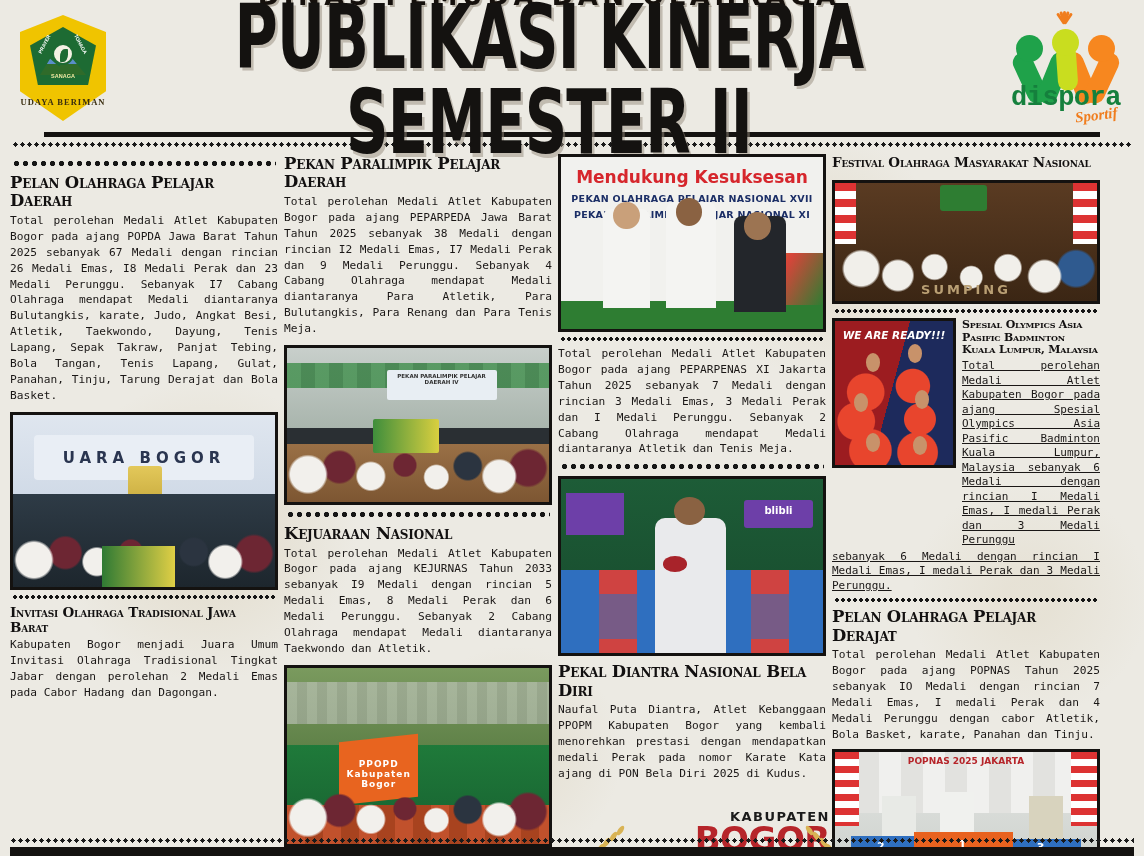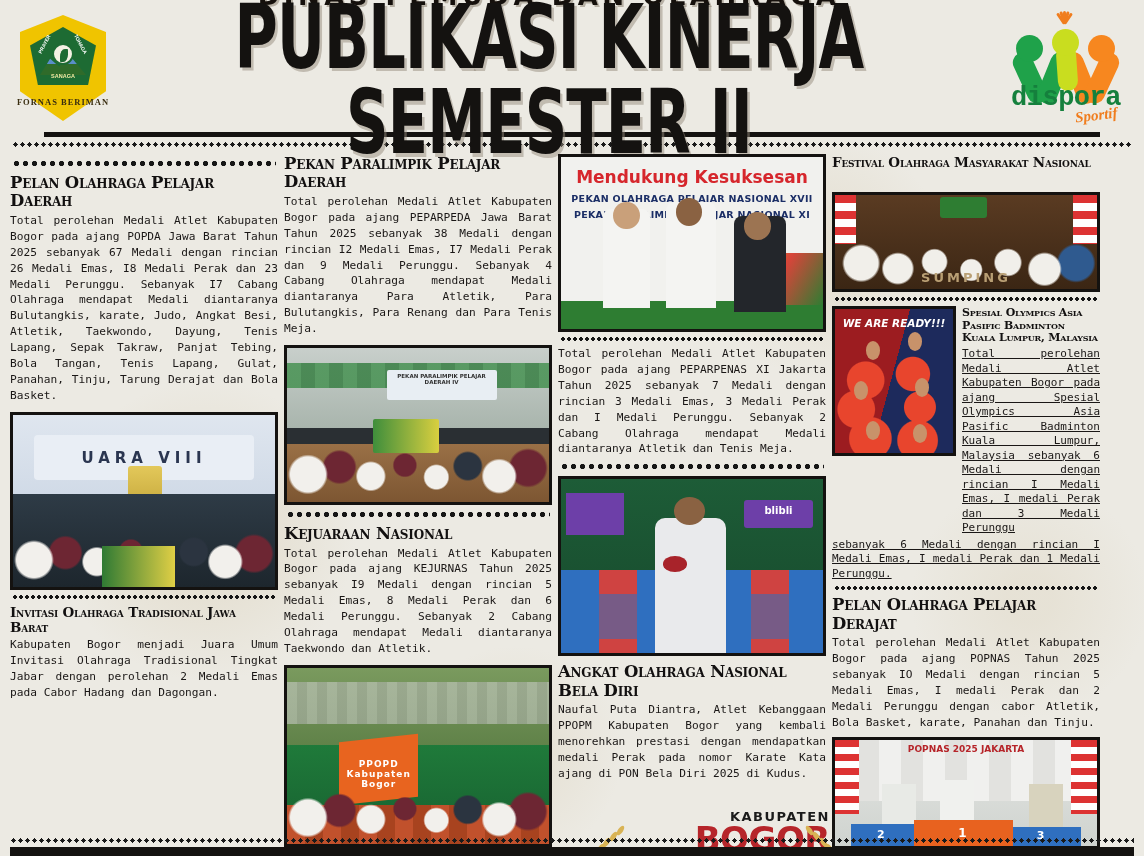--- a/index.html
+++ b/index.html
@@ -227,21 +227,21 @@
 <div class="header">
 
   <div class="crest">
     <div class="shield"></div>
     <div class="inner"></div>
     <div class="mtn"></div>
     <div class="circ"></div>
     <div class="lbl-l">PRAYER</div>
     <div class="lbl-r">TOHAGA</div>
     <div class="sanaga">SANAGA</div>
-    <div class="motto">FORNAS BERIMAN</div>
+    <div class="motto">UDAYA BERIMAN</div>
   </div>
 
   <div class="titleblock">
     <div class="t-sub">DINAS PEMUDA DAN OLAHRAGA</div>
     <div class="t-main">PUBLIKASI KINERJA SEMESTER II</div>
   </div>
 
   <div class="dispora">
     <div class="ray" style="transform:rotate(-34deg)"></div>
     <div class="ray" style="transform:rotate(-17deg)"></div>
@@ -272,21 +272,21 @@
     <div class="sep"></div>
 
     <div>
       <div class="heading">Pelan Olahraga Pelajar Daerah</div>
       <div class="body">Total perolehan Medali Atlet Kabupaten Bogor pada ajang POPDA Jawa Barat Tahun 2025 sebanyak 67 Medali dengan rincian 26 Medali Emas, I8 Medali Perak dan 23 Medali Perunggu. Sebanyak I7 Cabang Olahraga mendapat Medali diantaranya Bulutangkis, karate, Judo, Angkat Besi, Atletik, Taekwondo, Dayung, Tenis Lapang, Sepak Takraw, Panjat Tebing, Bola Tangan, Tenis Lapang, Gulat, Panahan, Tinju, Tarung Derajat dan Bola Basket.</div>
     </div>
 
     <div class="photo" style="height:178px;margin-top:8px">
       <div class="sky" style="height:52%;background:linear-gradient(#dfe6ef,#cfd9e6)"></div>
       <div style="position:absolute;left:8%;top:12%;width:84%;height:26%;background:#e9eef5;border-radius:4px;"></div>
-      <div class="cap" style="top:20%;font-size:15px;color:#2a3550;letter-spacing:5px">UARA VIII</div>
+      <div class="cap" style="top:20%;font-size:15px;color:#2a3550;letter-spacing:5px">UARA BOGOR</div>
       <div style="position:absolute;left:44%;top:30%;width:13%;height:36%;background:linear-gradient(#e3c85a,#b89a2e);border-radius:3px;"></div>
       <div class="ground" style="height:54%;background:linear-gradient(#2e3b46,#1d262d)"></div>
       <div class="crowd" style="height:52%"></div>
       <div style="position:absolute;left:34%;bottom:0;width:28%;height:24%;background:linear-gradient(90deg,#2f7a34,#e0cf45);"></div>
     </div>
 
     <div class="sep fine"></div>
 
     <div>
       <div class="heading sm">Invitasi Olahraga Tradisional Jawa Barat</div>
@@ -308,21 +308,21 @@
       <div class="cap" style="top:16%;left:38%;width:42%;font-size:5.5px;color:#333">PEKAN PARALIMPIK PELAJAR DAERAH IV</div>
       <div class="ground" style="height:38%;background:linear-gradient(#9a7046,#7d5632)"></div>
       <div class="crowd" style="height:60%"></div>
       <div style="position:absolute;left:33%;top:46%;width:25%;height:22%;background:linear-gradient(90deg,#3f8e3c,#d9cf3f);border-radius:2px"></div>
     </div>
 
     <div class="sep"></div>
 
     <div>
       <div class="heading">Kejuaraan Nasional</div>
-      <div class="body">Total perolehan Medali Atlet Kabupaten Bogor pada ajang KEJURNAS Tahun 2025 sebanyak I9 Medali dengan rincian 5 Medali Emas, 8 Medali Perak dan 6 Medali Perunggu. Sebanyak 2 Cabang Olahraga mendapat Medali diantaranya Taekwondo dan Atletik.</div>
+      <div class="body">Total perolehan Medali Atlet Kabupaten Bogor pada ajang KEJURNAS Tahun 2033 sebanyak I9 Medali dengan rincian 5 Medali Emas, 8 Medali Perak dan 6 Medali Perunggu. Sebanyak 2 Cabang Olahraga mendapat Medali diantaranya Taekwondo dan Atletik.</div>
     </div>
 
     <div class="photo" style="height:182px;margin-top:8px">
       <div class="sky" style="height:46%;background:linear-gradient(#7a9a5e,#5f8148)"></div>
       <div style="position:absolute;left:0;right:0;top:8%;height:24%;background:repeating-linear-gradient(90deg,#cfcfcf 0 10px,#b8b8b8 10px 20px);opacity:.55"></div>
       <div class="ground" style="height:56%;background:linear-gradient(#1f7a3a,#176030)"></div>
       <div style="position:absolute;left:0;right:0;bottom:0;height:22%;background:repeating-linear-gradient(90deg,#c1512c 0 18px,#a8431f 18px 36px)"></div>
       <div style="position:absolute;left:20%;top:40%;width:30%;height:36%;background:#e8641f;transform:skewY(-6deg)"></div>
       <div class="cap" style="top:52%;left:20%;width:30%;font-size:9px;color:#fff;letter-spacing:1px">PPOPD Kabupaten Bogor</div>
       <div class="crowd" style="height:50%"></div>
@@ -361,32 +361,32 @@
       <div style="position:absolute;left:10%;bottom:8%;width:80%;height:26%;background:#2f6fbf;opacity:.55"></div>
       <div style="position:absolute;left:2%;top:8%;width:22%;height:24%;background:#6d3fa8"></div>
       <div style="position:absolute;right:4%;top:12%;width:26%;height:16%;background:#6d3fa8;border-radius:3px"></div>
       <div class="cap" style="top:15%;right:4%;left:auto;width:26%;font-size:10px;color:#fff">blibli</div>
       <div style="position:absolute;left:36%;bottom:0;width:27%;height:78%;background:#e9eaec;border-radius:10px 10px 0 0"></div>
       <div style="position:absolute;left:43%;top:10%;width:12%;height:16%;background:#8a6242;border-radius:50%"></div>
       <div style="position:absolute;left:39%;top:44%;width:9%;height:9%;background:#a8232a;border-radius:50%"></div>
     </div>
 
     <div style="margin-top:6px">
-      <div class="heading">Angkat Olahraga Nasional Bela Diri</div>
+      <div class="heading">Pekal Diantra Nasional Bela Diri</div>
       <div class="body">Naufal Puta Diantra, Atlet Kebanggaan PPOPM Kabupaten Bogor yang kembali menorehkan prestasi dengan  mendapatkan medali Perak pada nomor Karate Kata ajang di PON Bela Diri 2025 di Kudus.</div>
     </div>
   </div>
 
   <div class="col">
 
     <div>
       <div class="heading sm">Festival Olahraga Masyarakat Nasional</div>
     </div>
 
-    <div class="photo" style="height:100px;margin-top:20px">
+    <div class="photo" style="height:124px;margin-top:8px">
       <div style="position:absolute;inset:0;background:linear-gradient(#5a3b22,#3b2614)"></div>
       <div style="position:absolute;left:0;top:0;width:8%;height:52%;background:repeating-linear-gradient(180deg,#d33 0 8px,#fff 8px 16px)"></div>
       <div style="position:absolute;right:0;top:0;width:9%;height:52%;background:repeating-linear-gradient(180deg,#d33 0 8px,#fff 8px 16px)"></div>
       <div style="position:absolute;left:40%;top:2%;width:18%;height:22%;background:#2e7d32;border-radius:3px"></div>
       <div class="crowd" style="height:72%;
            background-image:
              radial-gradient(circle at 10% 62%, #f1efea 0 7%, transparent 8%),
              radial-gradient(circle at 24% 70%, #f1efea 0 7%, transparent 8%),
              radial-gradient(circle at 38% 60%, #f1efea 0 7%, transparent 8%),
              radial-gradient(circle at 52% 72%, #f1efea 0 7%, transparent 8%),
@@ -415,27 +415,27 @@
         <div style="position:absolute;left:16%;top:50%;width:12%;height:13%;background:#c8926a;border-radius:50%"></div>
         <div style="position:absolute;left:68%;top:48%;width:12%;height:13%;background:#c8926a;border-radius:50%"></div>
         <div style="position:absolute;left:26%;top:78%;width:12%;height:13%;background:#c8926a;border-radius:50%"></div>
         <div style="position:absolute;left:66%;top:80%;width:12%;height:13%;background:#c8926a;border-radius:50%"></div>
       </div>
       <div class="txt">
         <div class="heading xs">Spesial Olympics Asia Pasific Badminton Kuala Lumpur, Malaysia</div>
         <div class="body xs">Total perolehan Medali Atlet Kabupaten Bogor pada ajang Spesial Olympics Asia Pasific Badminton Kuala Lumpur, Malaysia sebanyak 6 Medali dengan rincian I Medali Emas, I medali Perak dan 3 Medali Perunggu</div>
       </div>
     </div>
-    <div class="body xs" style="margin-top:2px">sebanyak 6 Medali dengan rincian I Medali Emas, I medali Perak dan 1 Medali Perunggu.</div>
+    <div class="body xs" style="margin-top:2px">sebanyak 6 Medali dengan rincian I Medali Emas, I medali Perak dan 3 Medali Perunggu.</div>
 
     <div class="sep fine"></div>
 
     <div>
       <div class="heading">Pelan Olahraga Pelajar Derajat</div>
-      <div class="body">Total perolehan Medali Atlet Kabupaten Bogor pada ajang POPNAS Tahun 2025 sebanyak IO Medali dengan rincian 5 Medali Emas, I medali Perak dan 2 Medali Perunggu dengan cabor Atletik, Bola Basket, karate, Panahan dan Tinju.</div>
+      <div class="body">Total perolehan Medali Atlet Kabupaten Bogor pada ajang POPNAS Tahun 2025 sebanyak IO Medali dengan rincian 7 Medali Emas, I medali Perak dan 4 Medali Perunggu dengan cabor Atletik, Bola Basket, karate, Panahan dan Tinju.</div>
     </div>
 
     <div class="photo" style="height:112px;margin-top:6px">
       <div style="position:absolute;inset:0;background:linear-gradient(#e4e6e3,#cfd3cf)"></div>
       <div style="position:absolute;left:0;right:0;top:0;height:58%;background:repeating-linear-gradient(90deg,#f0f0ee 0 22px,#e2e2df 22px 44px)"></div>
       <div class="cap" style="top:4px;font-size:9px;color:#b6252a;font-family:'DejaVu Sans',sans-serif">POPNAS 2025 JAKARTA</div>
       <div style="position:absolute;left:0;top:0;width:9%;height:70%;background:repeating-linear-gradient(180deg,#d33 0 7px,#fff 7px 14px)"></div>
       <div style="position:absolute;right:0;top:0;width:10%;height:70%;background:repeating-linear-gradient(180deg,#d33 0 7px,#fff 7px 14px)"></div>
       <div style="position:absolute;left:18%;bottom:10%;width:13%;height:48%;background:#e8eae6"></div>
       <div style="position:absolute;left:40%;bottom:10%;width:13%;height:52%;background:#f0f1ee"></div>

